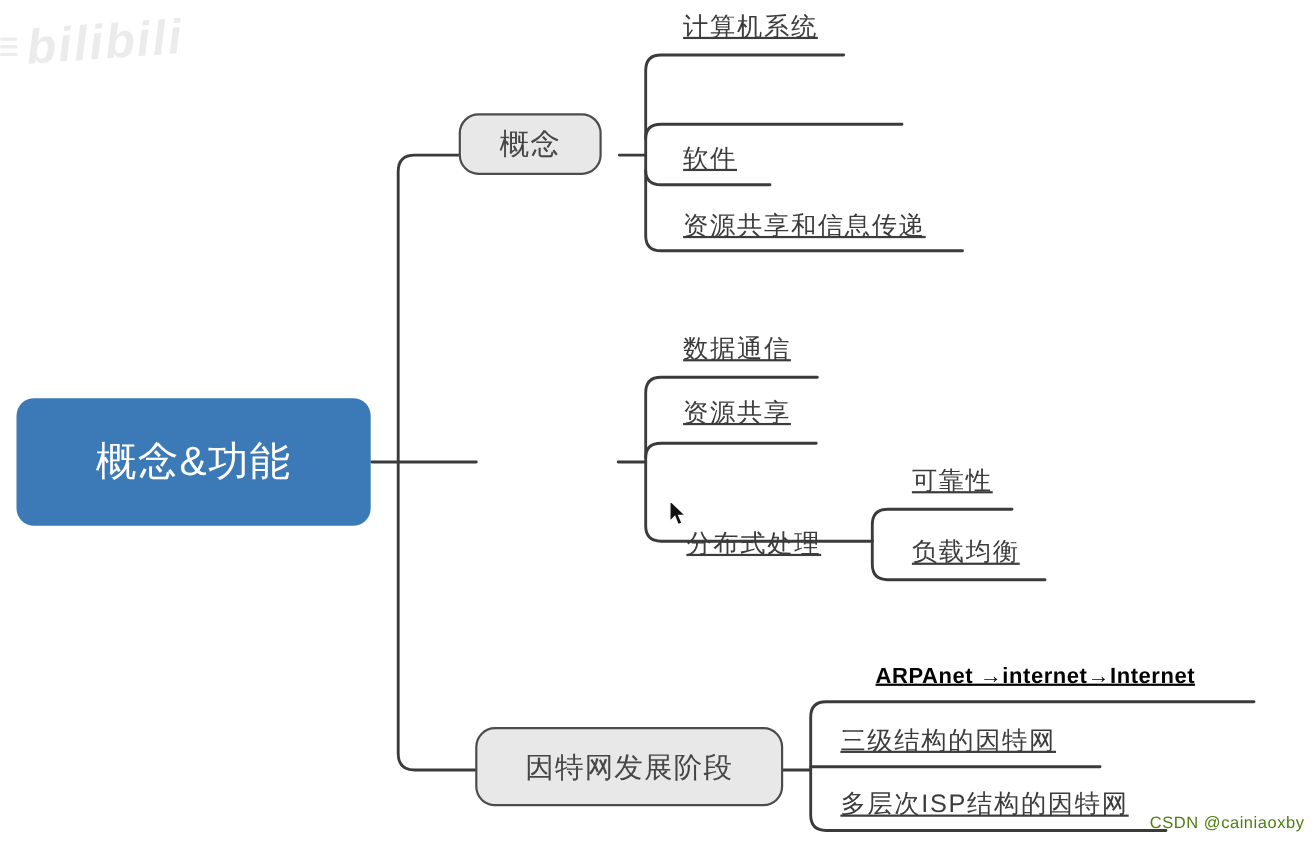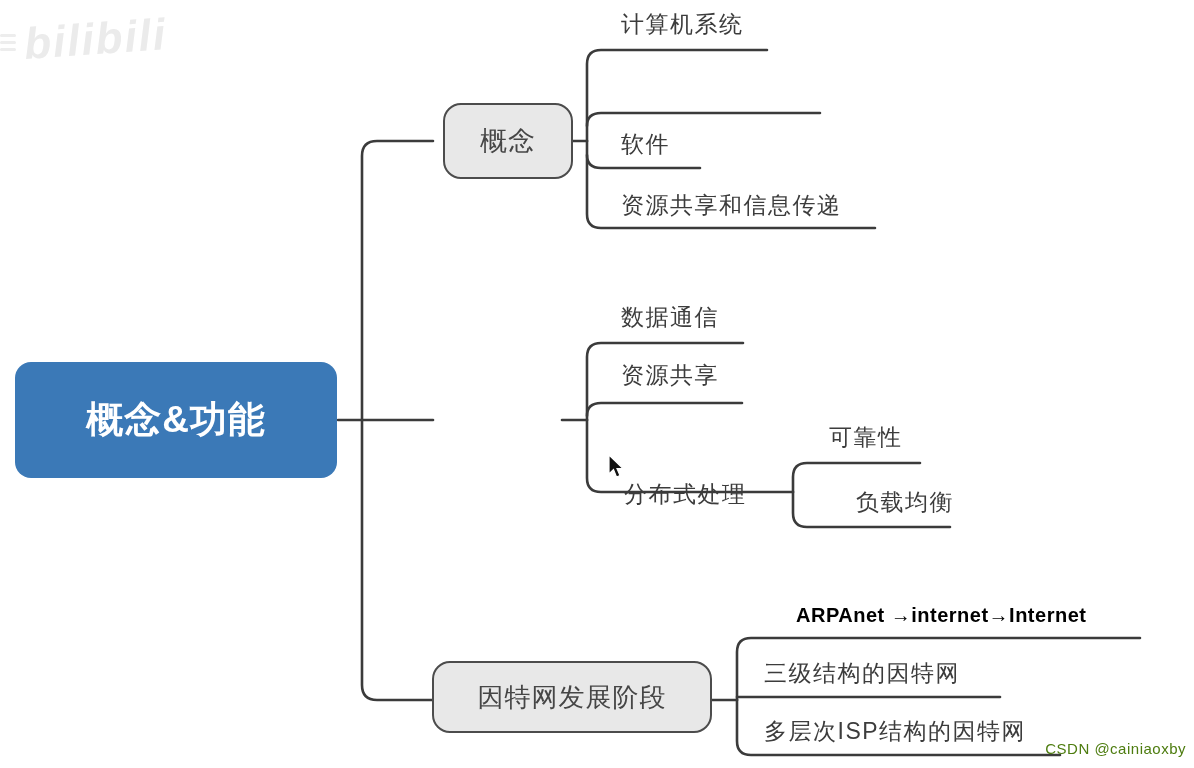--- a/index.html
+++ b/index.html
@@ -11,34 +11,35 @@
   .canvas{position:absolute;inset:0;}
   svg.connectors{position:absolute;left:0;top:0;pointer-events:none;}
 
   
   .node{
     position:absolute;display:flex;align-items:center;justify-content:center;
     box-sizing:border-box;letter-spacing:1px;
   }
   .node.root{
     background:var(--root-fill,#3b79b7);color:var(--root-text,#ffffff);
-    border-radius:16px;font-size:37px;font-weight:700;
+    border-radius:16px;font-size:37px;font-weight:400;
   }
   .node.branch{
     background:var(--node-fill,#e8e8e8);
     border:2.5px solid var(--node-border,#4c4c4c);
     border-radius:18px;color:#464646;font-size:27px;
   }
   #node-internet-stages{font-size:26px;}
 
   
   .leaf{
     position:absolute;transform:translateY(-50%);
     color:var(--leaf-text,#3c3c3c);font-size:23px;letter-spacing:1.5px;
     white-space:nowrap;
+    text-decoration:underline;
   }
   .leaf.strong{font-weight:bold;color:#000000;font-size:20px;letter-spacing:0.5px;}
 
   
   .bili-mark{
     position:absolute;left:24px;top:14px;
     color:#ebebeb;font-size:44px;font-weight:bold;font-style:italic;
     letter-spacing:2px;transform:rotate(-4deg);user-select:none;
   }
   .corner-lines{position:absolute;left:0;top:30px;width:16px;}
@@ -76,34 +77,34 @@
 
       <path d="M712 700 H737"></path>
       <path d="M737 700 V652 Q737 638 751 638 H1140"></path>
       <path d="M737 697 H1000"></path>
       <path d="M737 700 V741 Q737 755 751 755 H1060"></path>
     </g>
   </svg>
 
   <div class="node root" style="left:15px;top:362px;width:322px;height:116px;">概念&amp;功能</div>
 
-  <div class="node branch" style="left:443px;top:103px;width:130px;height:76px;">概念</div>
+  <div class="node branch" style="left:417px;top:103px;width:130px;height:56px;">概念</div>
 
 
   <div class="node branch" id="node-internet-stages" style="left:432px;top:661px;width:280px;height:72px;">因特网发展阶段</div>
 
   <div class="leaf" style="left:621px;top:24px;">计算机系统</div>
   <div class="leaf" style="left:621px;top:144px;">软件</div>
   <div class="leaf" style="left:621px;top:205px;">资源共享和信息传递</div>
 
   <div class="leaf" style="left:621px;top:317px;">数据通信</div>
   <div class="leaf" style="left:621px;top:375px;">资源共享</div>
   <div class="leaf" style="left:624px;top:494px;">分布式处理</div>
   <div class="leaf" style="left:829px;top:437px;">可靠性</div>
-  <div class="leaf" style="left:829px;top:502px;margin-left:27px;">负载均衡</div>
+  <div class="leaf" style="left:829px;top:502px;">负载均衡</div>
 
   <div class="leaf strong" style="left:796px;top:615px;">ARPAnet  →internet→Internet</div>
   <div class="leaf" style="left:764px;top:673px;">三级结构的因特网</div>
   <div class="leaf" style="left:764px;top:731px;">多层次ISP结构的因特网</div>
 
   <svg style="position:absolute;left:608px;top:455px;" width="20" height="26" viewBox="0 0 20 26">
     <polygon points="1,0 1,19 5.5,14.5 8.5,22 12,20.5 9,13.5 15,13.5" fill="#111111" stroke="#ffffff" stroke-width="1.2"></polygon>
   </svg>
 
   <div class="corner-lines">

